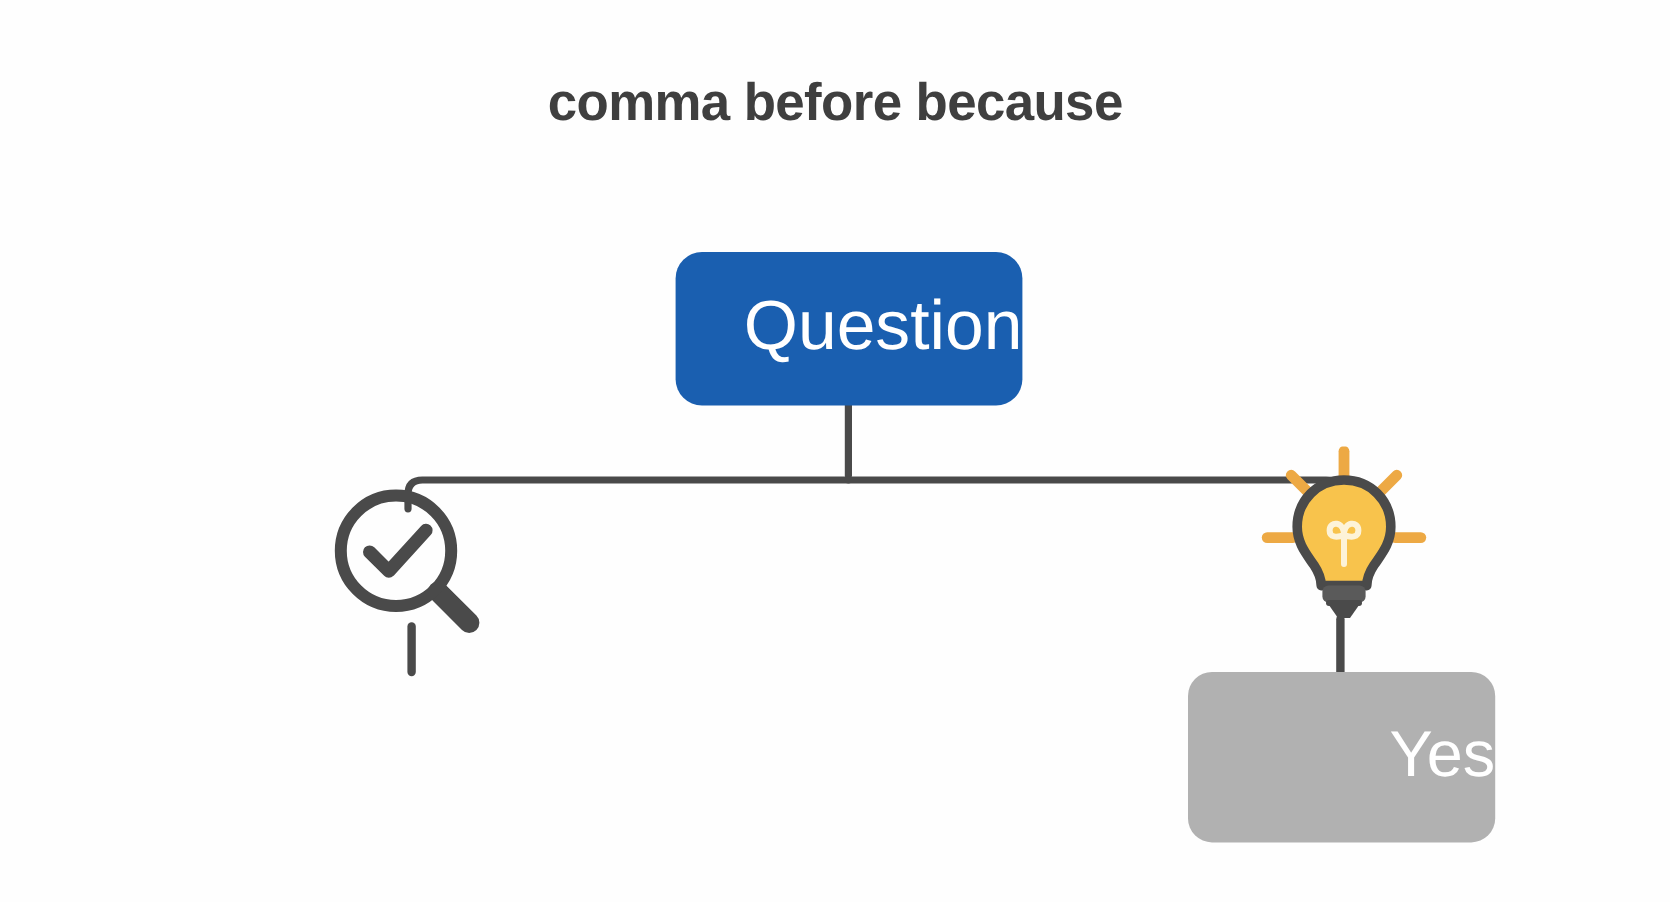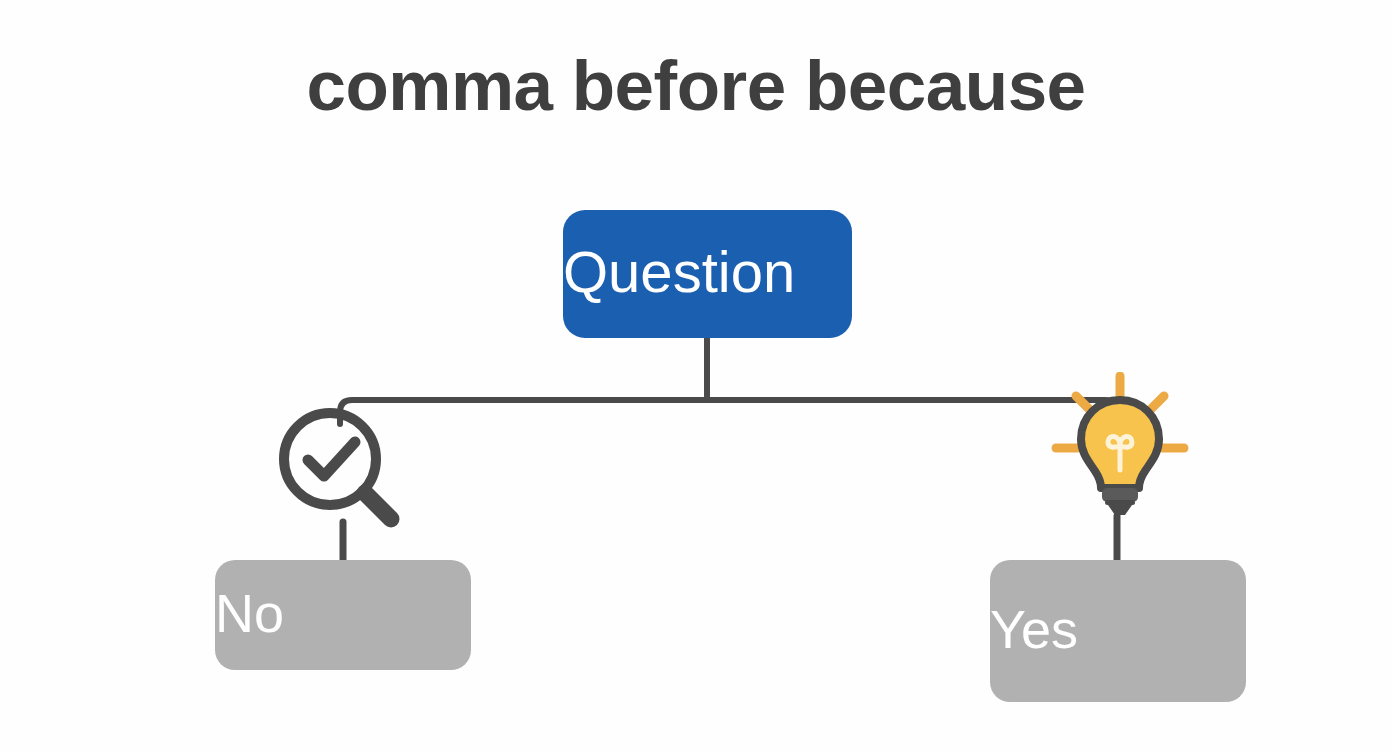--- a/index.html
+++ b/index.html
@@ -22,21 +22,21 @@
     background: #fefefe;
   }
 
   
   #page-title {
     position: absolute;
     left: 0;
     top: 50px;
     width: 1392px;
     text-align: center;
-    font-size: 71px;
+    font-size: 44px;
     font-weight: 700;
     letter-spacing: -0.5px;
     color: #3f3f3f;
     line-height: 72px;
     white-space: nowrap;
   }
 
   
   #connectors {
     position: absolute;
@@ -45,21 +45,21 @@
     width: 1392px;
     height: 752px;
     pointer-events: none;
   }
 
   
   .node {
     position: absolute;
     display: flex;
     align-items: center;
-    justify-content: flex-start;
+    justify-content: flex-end;
     box-sizing: border-box;
     border-radius: 20px;
     color: #ffffff;
     font-weight: 400;
     user-select: none;
   }
 
   #node-question {
     left: 563px;
     top: 210px;
@@ -176,21 +176,18 @@
       <path d="M70 98 L70 74
                M70 74 C 70 62 58 62 58 70 C 58 76 64 76 70 74
                M70 74 C 70 62 82 62 82 70 C 82 76 76 76 70 74" fill="none" stroke="#fdf3d8" stroke-width="5" stroke-linecap="round" stroke-linejoin="round"></path>
 
       <rect x="52" y="116" width="36" height="14" rx="5" fill="#5a5a5a"></rect>
       <rect x="55" y="128" width="30" height="5" rx="2.5" fill="#4a4a4a"></rect>
       <path d="M58 133 L82 133 L75 143 L65 143 Z" fill="#4a4a4a"></path>
     </svg>
   </div>
 
-  <div class="node" id="node-no">
-    <span class="node-label">No</span>
-  </div>
 
   <div class="node" id="node-yes">
     <span class="node-label">Yes</span>
   </div>
 
 </div>
 
 </body></html>

